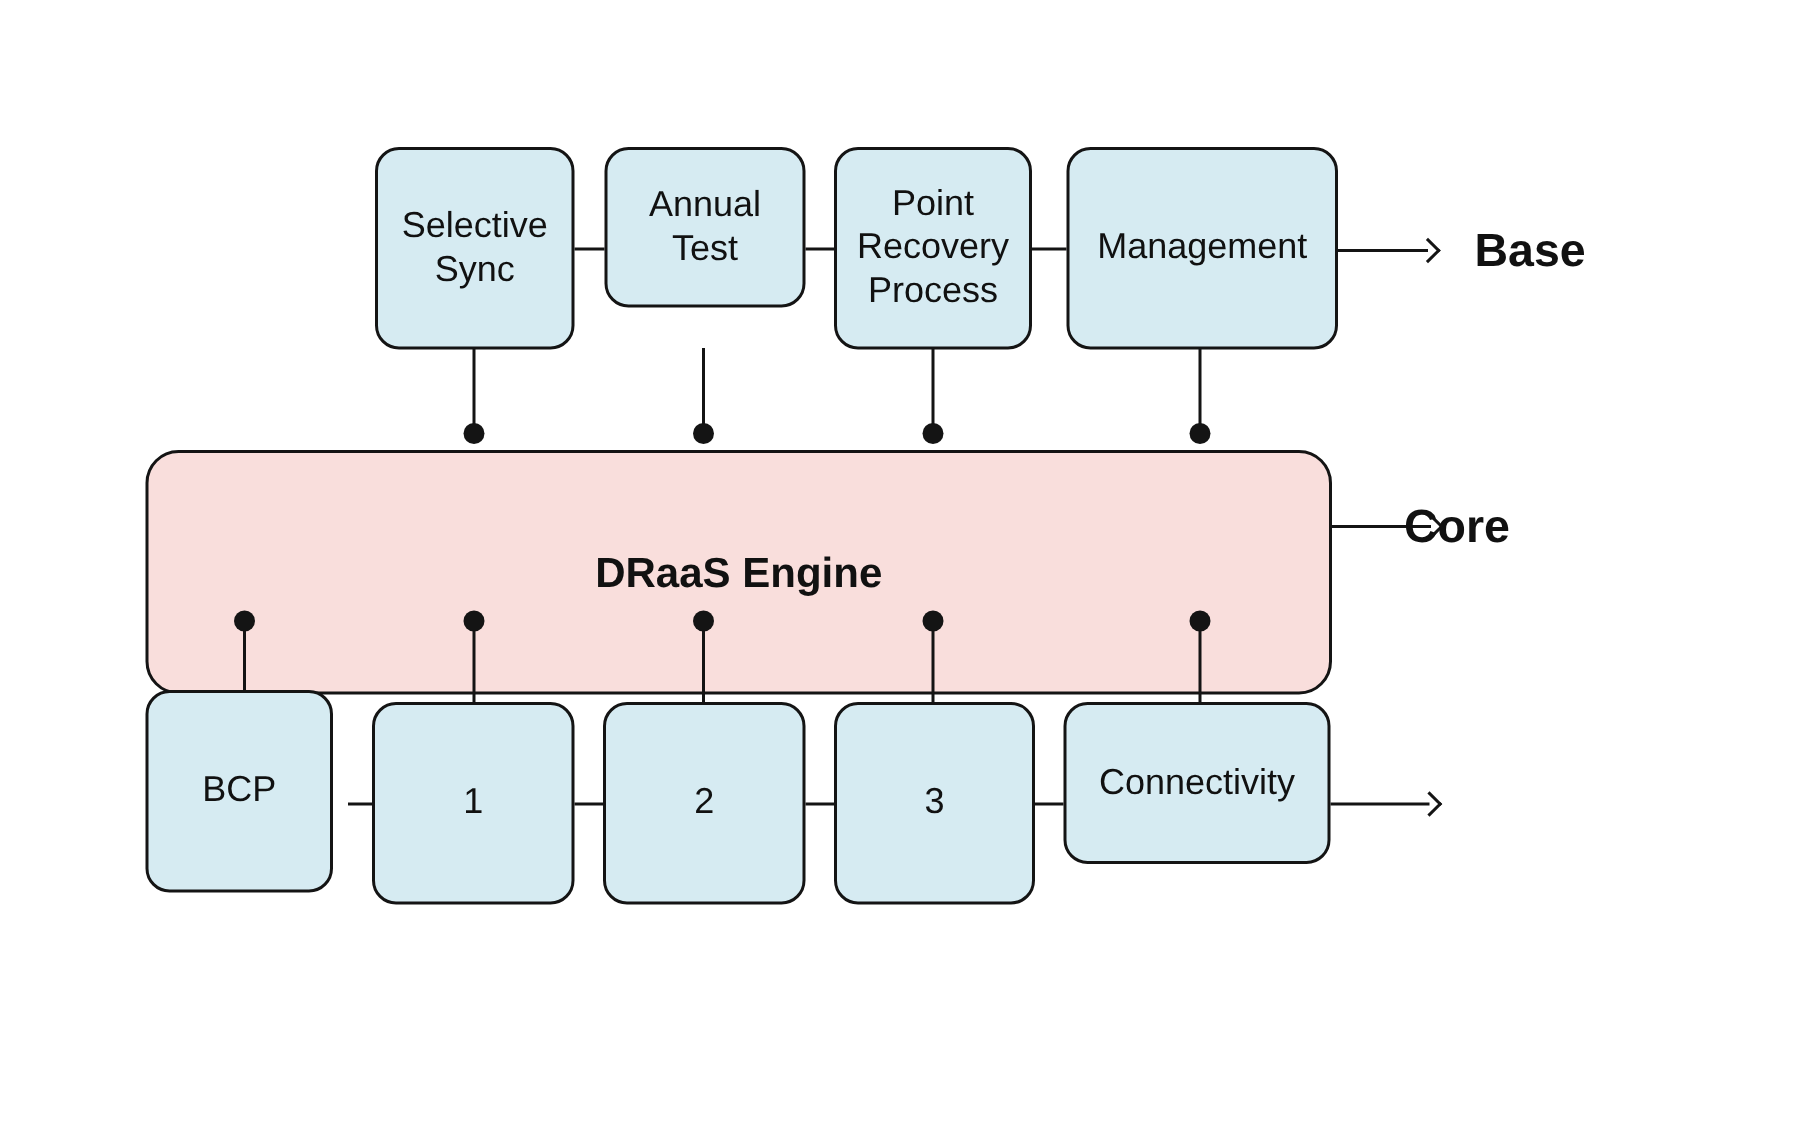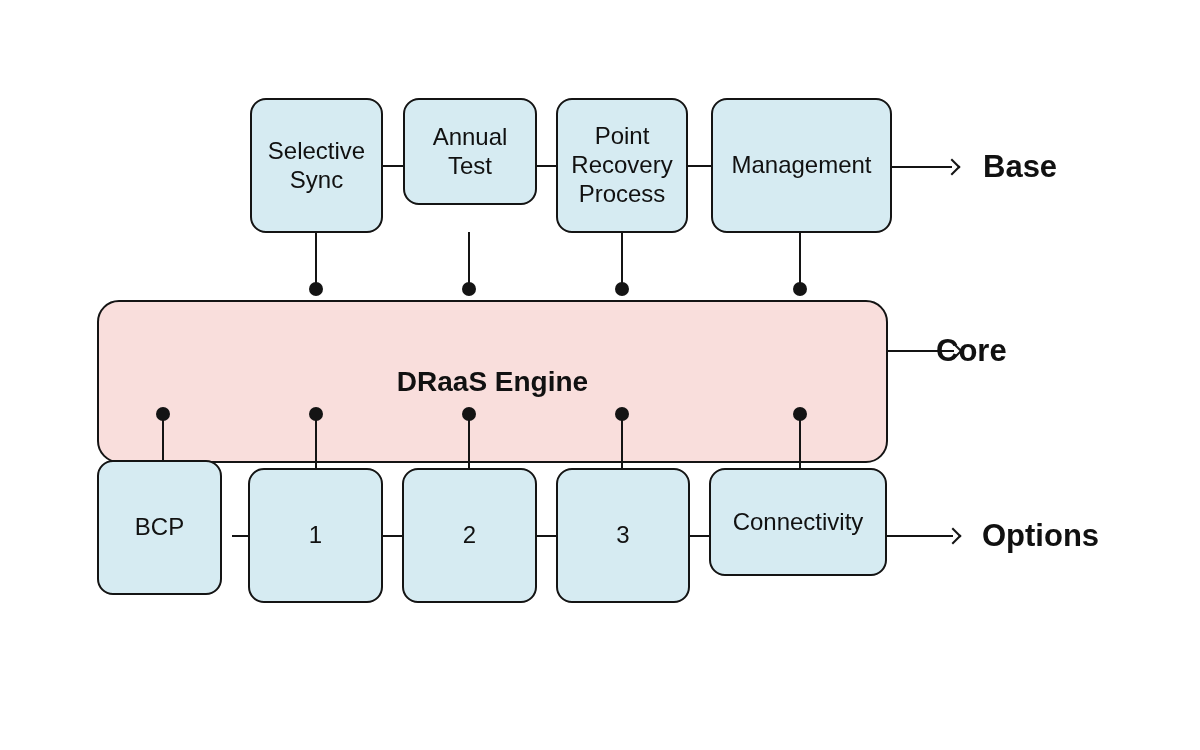--- a/index.html
+++ b/index.html
@@ -141,16 +141,15 @@
   <div class="hline" style="left:892px; top:166px; width:60px;"></div>
   <div class="arrowhead" style="left:946px; top:161px;"></div>
   <div class="side-label" style="left:983px; top:168px;">Base</div>
 
   <div class="hline" style="left:888px; top:350px; width:66px;"></div>
   <div class="arrowhead" style="left:948px; top:345px;"></div>
   <div class="side-label" style="left:936px; top:352px;">Core</div>
 
   <div class="hline" style="left:887px; top:535px; width:66px;"></div>
   <div class="arrowhead" style="left:947px; top:530px;"></div>
-  <div class="side-label" style="left:982px; top:537px;">Options</div>
 
 
 </div>
 
 </body></html>

